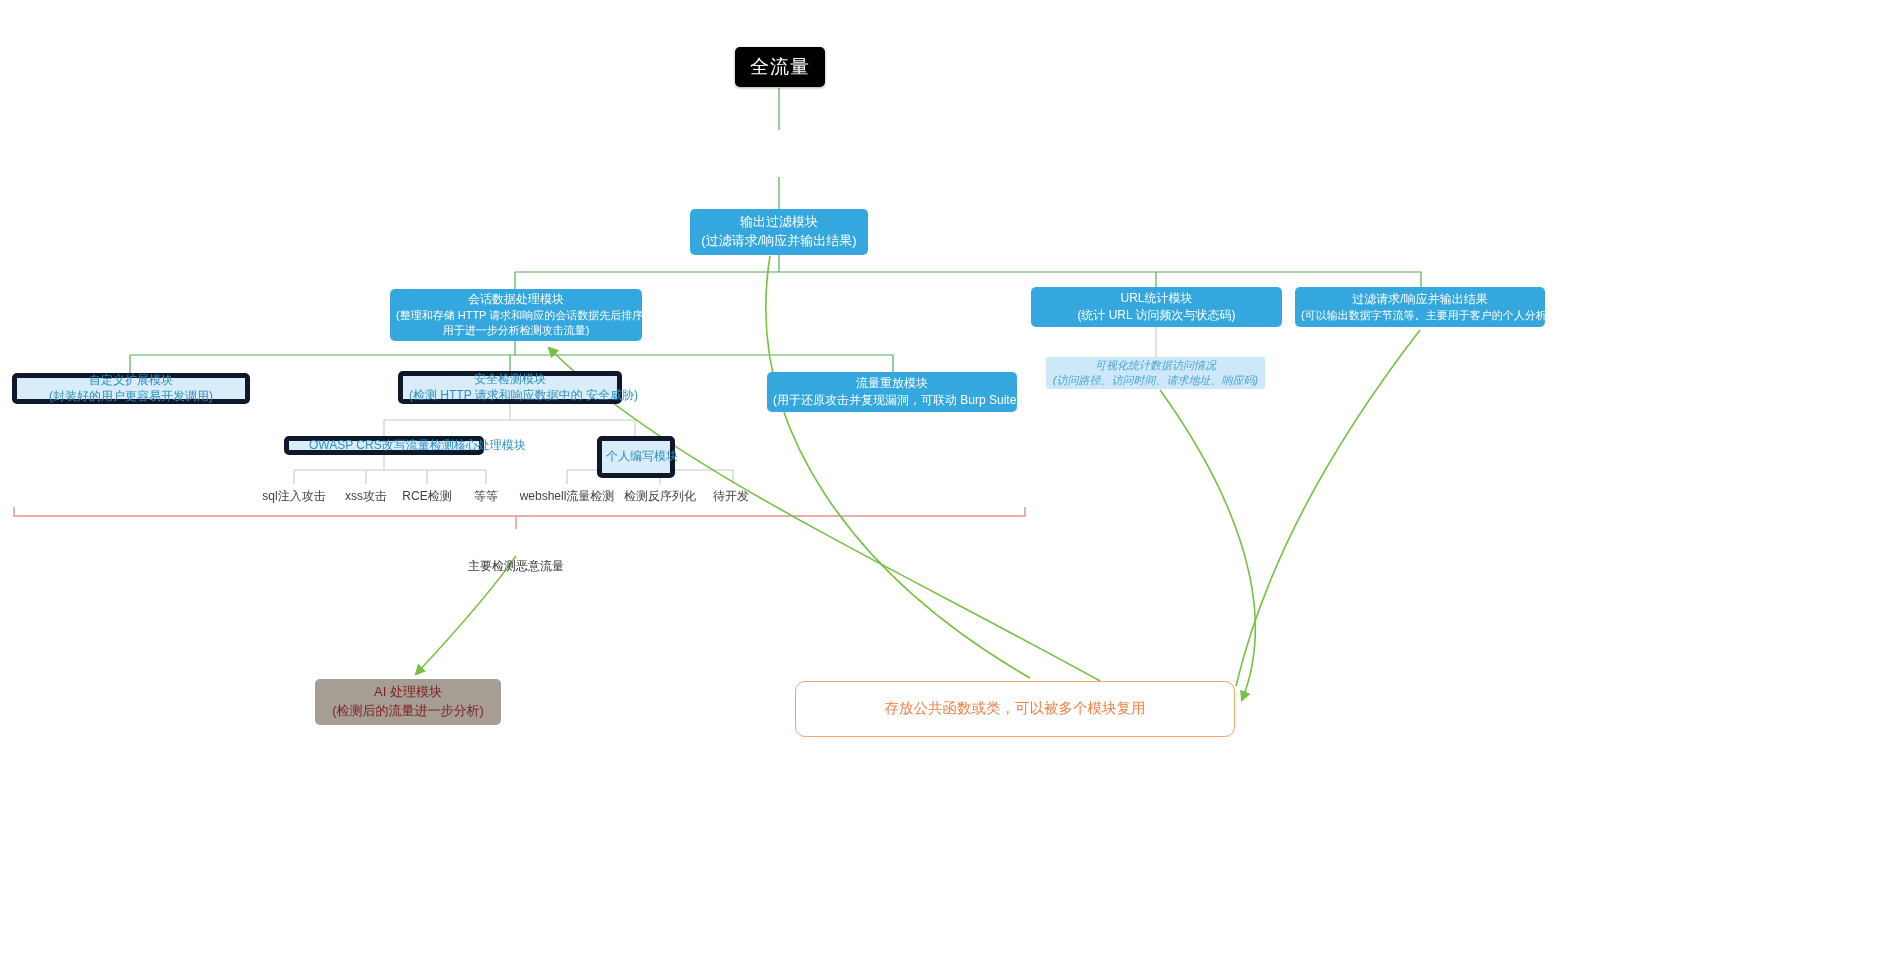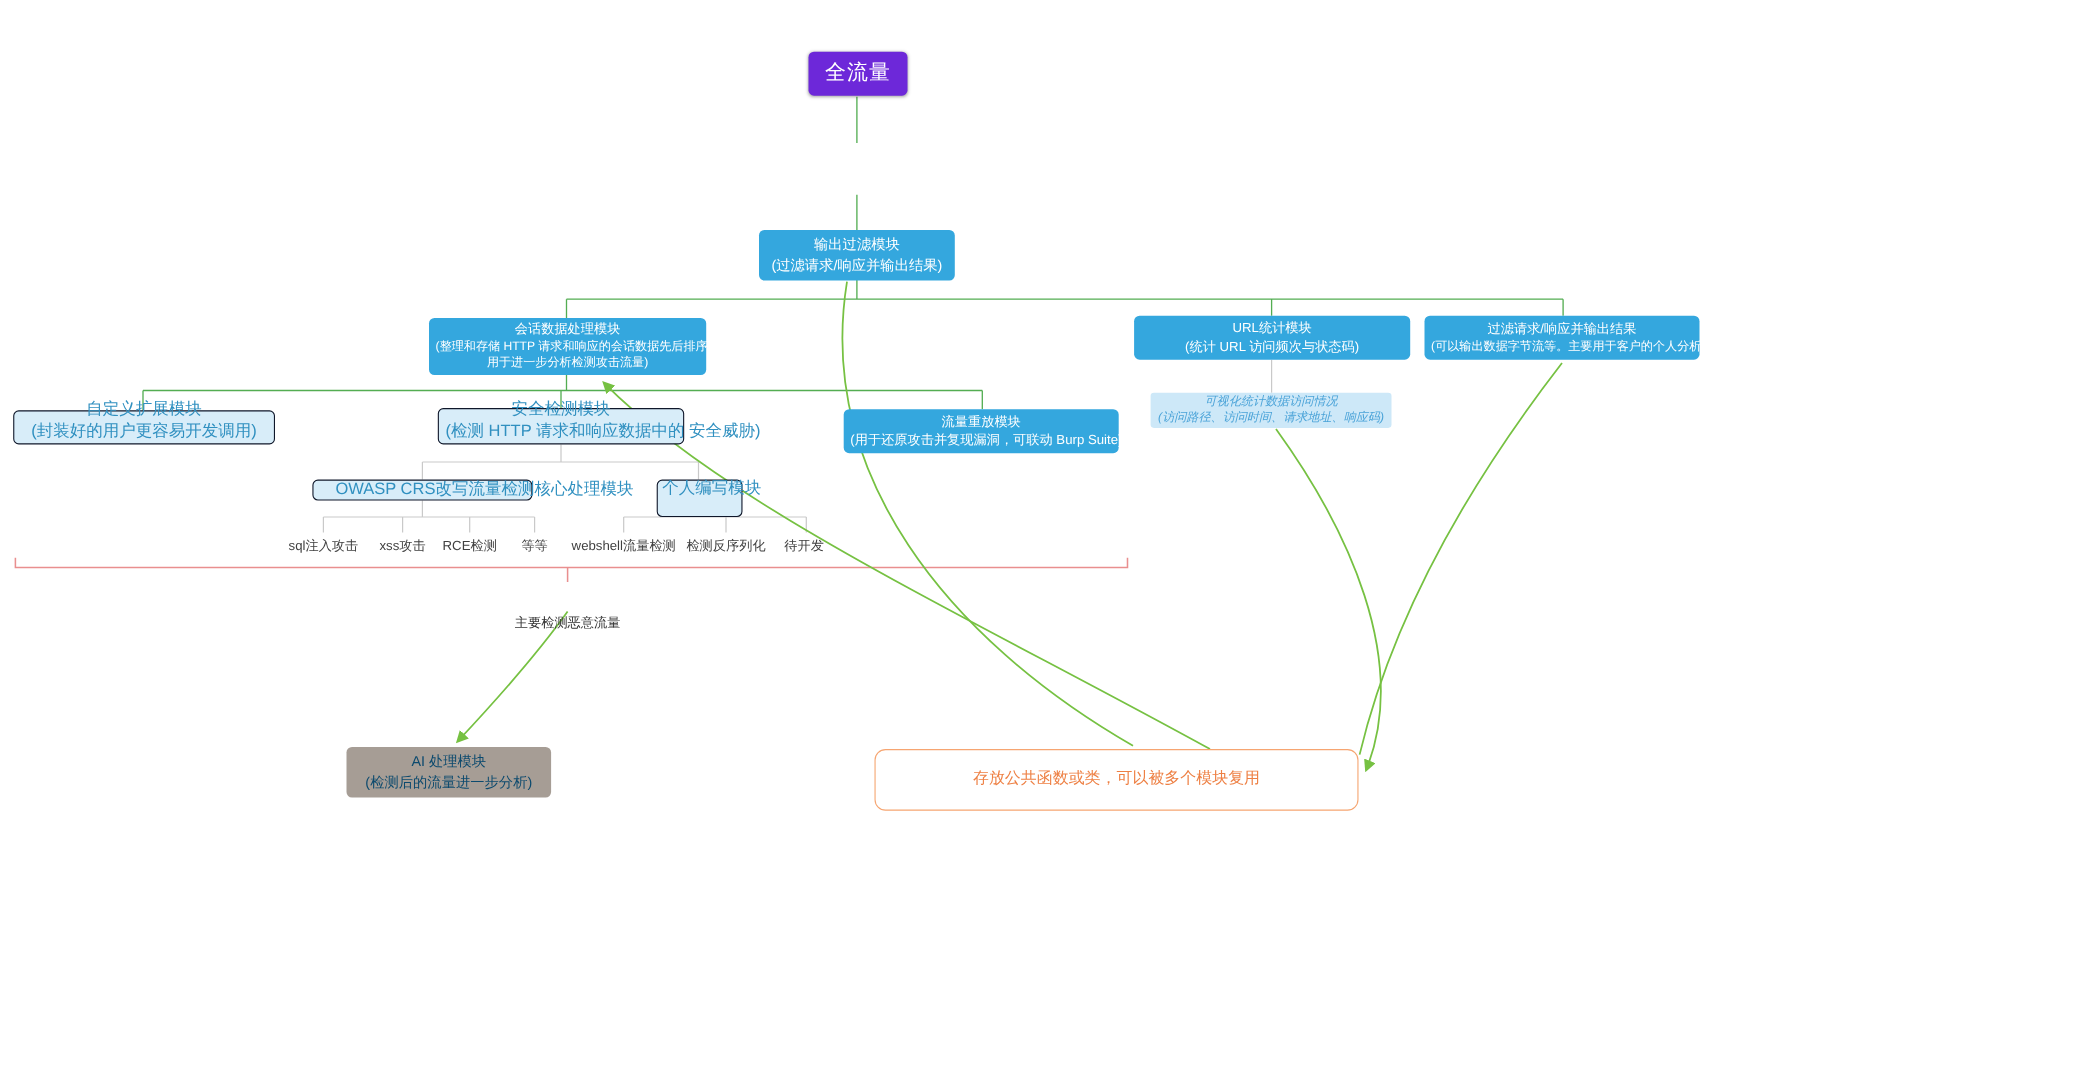--- a/index.html
+++ b/index.html
@@ -19,46 +19,45 @@
     flex-direction: column;
     justify-content: center;
     align-items: center;
     text-align: center;
     border-radius: 5px;
     line-height: 1.45;
     padding: 2px 6px;
   }
   .node .line { width: 100%; white-space: nowrap; }
   .node.root {
-    background: #6d28d9;
+    background: #000000;
     color: #ffffff;
     font-size: 19px;
     letter-spacing: 1px;
     box-shadow: 0 1px 3px rgba(0,0,0,.35);
     text-align: center;
   }
   .node.blue { background: #34a7de; color: #ffffff; font-size: 13px; }
   .node.blue.small { font-size: 12px; line-height: 1.4; }
   .node.light {
     background: #d8edf9;
-    border: 1px solid #0f172a;
+    border: 5px solid #0f172a;
     color: #3090c0;
-    font-size: 15px;
+    font-size: 12px;
     line-height: 1.3;
-    justify-content: flex-end;
   }
   .node.lighter {
     background: #cde8f8;
     color: #4aa3d8;
     font-size: 11px;
     line-height: 1.35;
     border-radius: 3px;
     font-style: italic;
   }
-  .node.ai { background: #a69d95; color: #0c4a6e; font-size: 13px; }
+  .node.ai { background: #a69d95; color: #7f1d1d; font-size: 13px; }
   .node.orange {
     background: #ffffff;
     border: 1px solid #f6a571;
     color: #ee8044;
     font-size: 14.5px;
     line-height: 1.6;
     border-radius: 10px;
   }
   .node .sub-xs { font-size: 11px; }
   .leaf {

